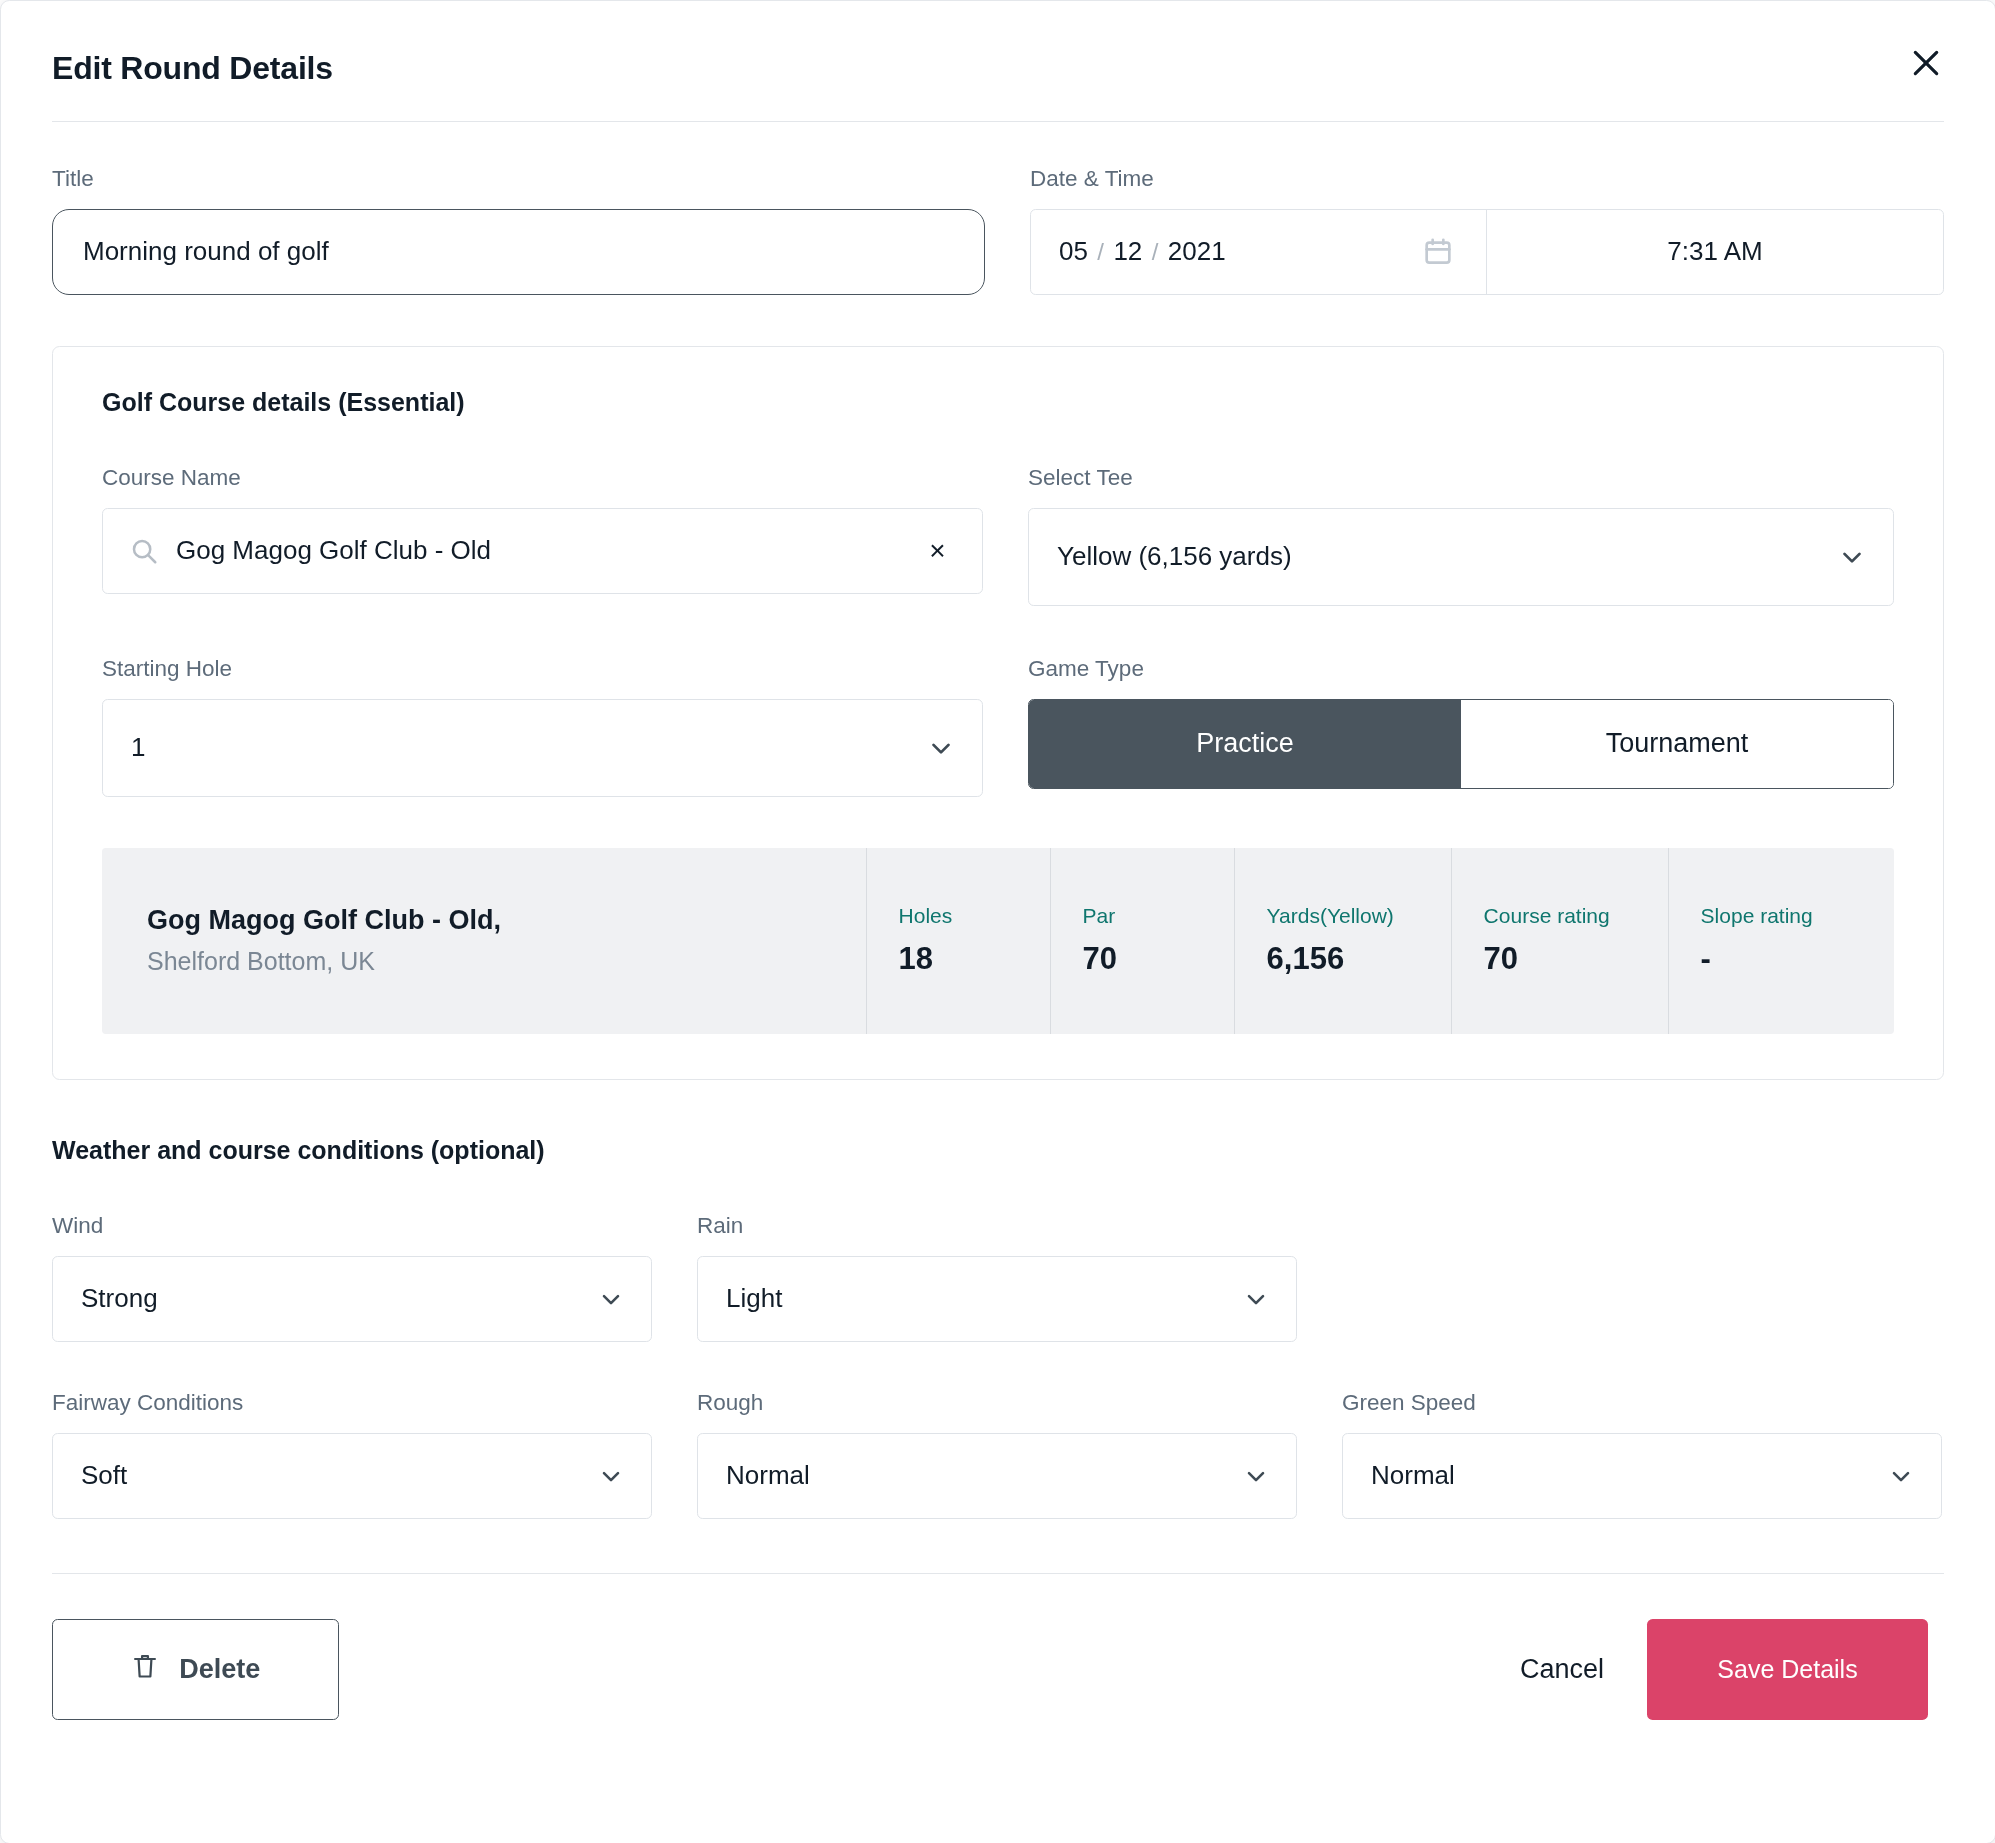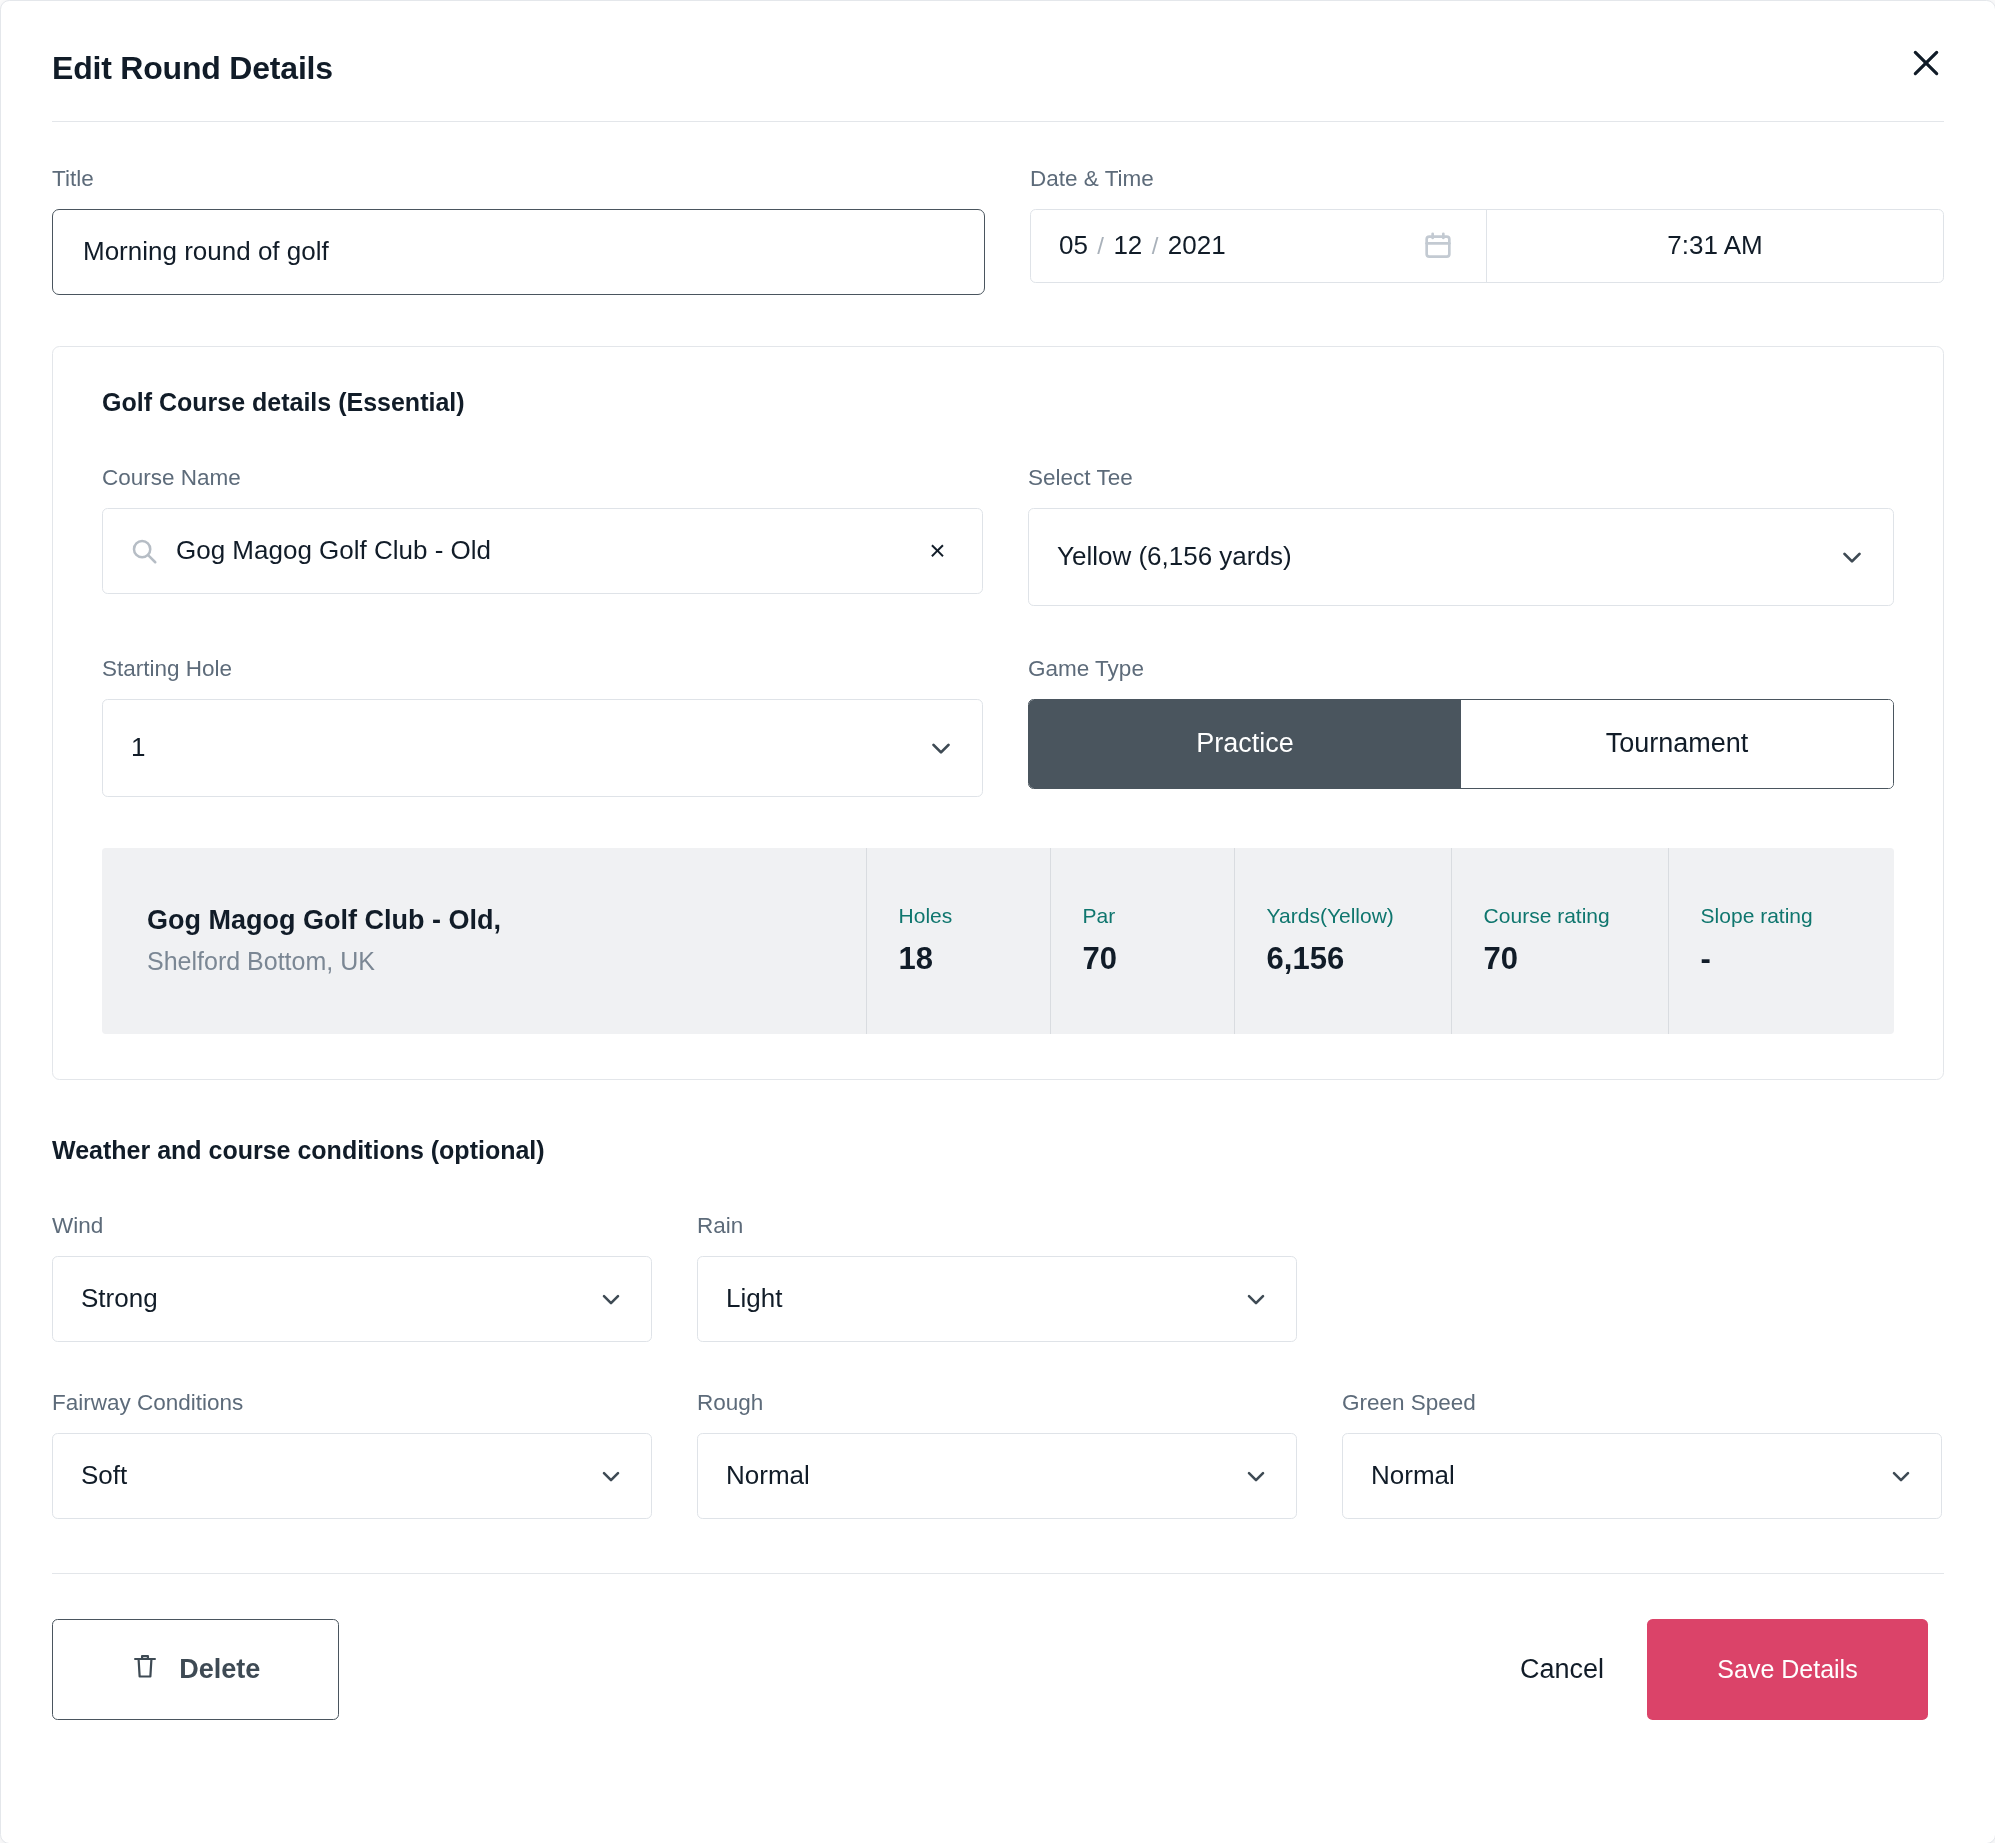--- a/index.html
+++ b/index.html
@@ -69,32 +69,32 @@
     margin-top: 43px;
     gap: 45px;
   }
   .col-title { width: 933px; }
   .col-datetime { flex: 1; }
 
   .text-input {
     width: 100%;
     height: 86px;
     border: 1.9px solid #4a555e;
-    border-radius: 7px;
+    border-radius: 17px;
     background: #fff;
     font-family: "Liberation Sans", sans-serif;
     font-size: 26px;
     color: #111c28;
     padding: 0 30px;
   }
 
   .datetime-box {
     display: flex;
     width: 100%;
-    height: 74px;
+    height: 86px;
     border: 0.9px solid #dfe3e8;
     border-radius: 5.6px;
     overflow: hidden;
     background: #fff;
   }
   .date-part {
     flex: 0 0 50%;
     display: flex;
     align-items: center;
     padding: 0 28px;

